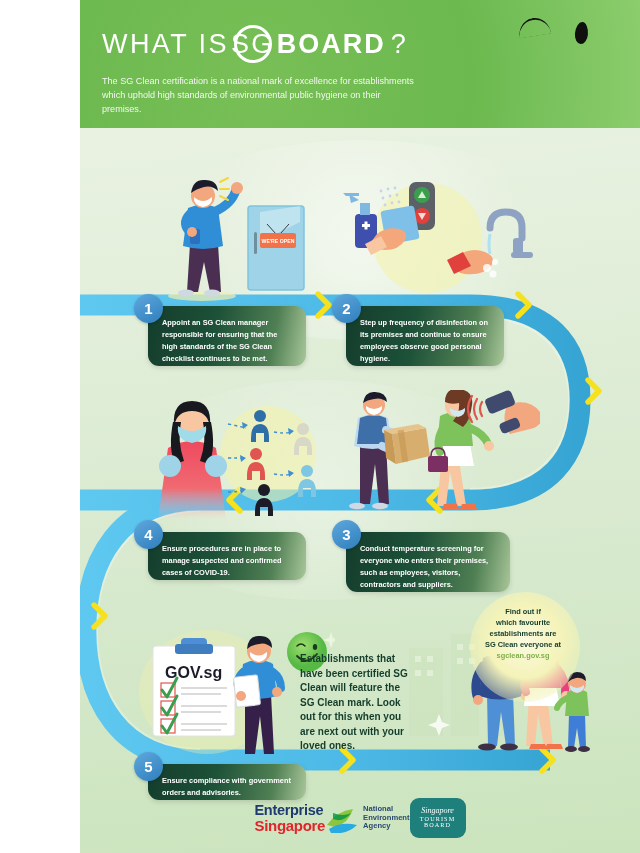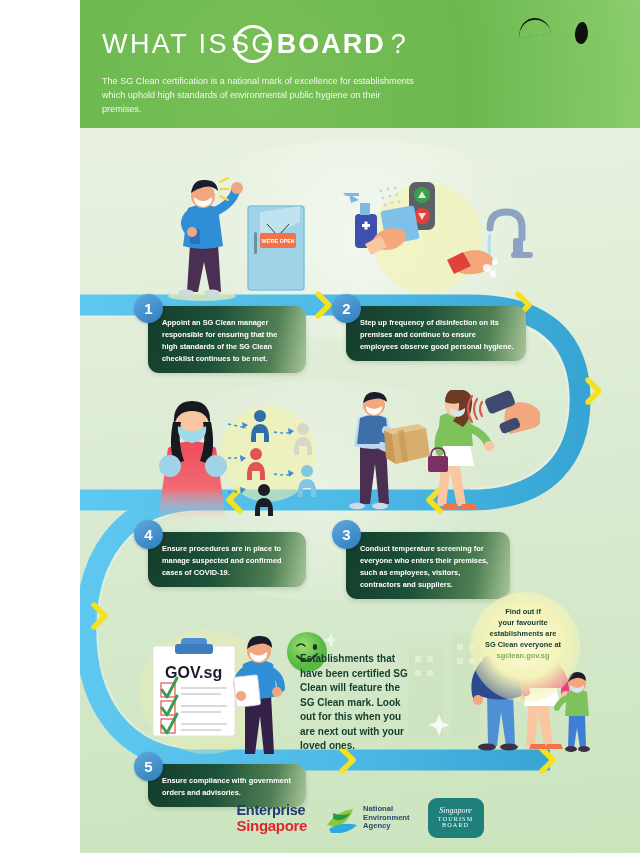--- a/index.html
+++ b/index.html
@@ -39,41 +39,41 @@
   .intro { position:absolute; left:22px; top:150px; font-size:8.4px; font-weight:700;
       color:#1d4636; letter-spacing:.1px; }
 
   
   .path { position:absolute; left:0; top:0; width:560px; height:853px; }
 
   
   .glow { position:absolute; border-radius:50%; }
 
   
-  .card { position:absolute; border-radius:11px; padding:11px 12px 8px 14px;
+  .card { position:absolute; border-radius:11px; padding:11px 12px 1px 14px;
       background:linear-gradient(100deg,#143d2c 0%,#1d5138 42%,#4f7f53 78%,#a9c79a 100%);
       color:#ffffff; font-size:7.4px; font-weight:700; line-height:1.62;
       box-shadow:0 2px 5px rgba(0,0,0,.13); }
   .badge { position:absolute; width:29px; height:29px; border-radius:50%;
       background:linear-gradient(150deg,#5fa8dd,#2f7ebc); color:#fff;
       display:flex; align-items:center; justify-content:center;
       font-size:15px; font-weight:700; box-shadow:0 1px 3px rgba(0,0,0,.2); z-index:6; }
 
   
   .callout-text { position:absolute; font-size:10px; font-weight:700;
       line-height:1.45; color:#143d2c; }
   .yellow-circle { position:absolute; width:110px; height:110px; border-radius:50%;
       background:radial-gradient(circle at 50% 45%,#fbfadf 0%,#f4f3b9 45%,rgba(240,242,180,.35) 78%,rgba(240,242,180,0) 100%); }
   .find-out { position:absolute; width:108px; text-align:center;
       font-size:7.4px; font-weight:700; line-height:1.5; color:#143d2c; }
   .find-out .url { color:#7fb04a; }
 
   
   .footer { position:absolute; left:0; bottom:10px; width:560px; height:50px;
-      display:flex; align-items:center; justify-content:center; gap:18px; }
+      display:flex; align-items:center; justify-content:center; }
   .logo-ent { line-height:1.02; text-align:left; }
   .logo-ent .l1 { font-size:14.5px; font-weight:700; color:#1f3b6e; letter-spacing:-.3px; }
   .logo-ent .l2 { font-size:15px; font-weight:700; color:#e0252b; letter-spacing:-.3px; }
   .logo-nea { display:flex; align-items:center; gap:4px; }
   .logo-nea .txt { font-size:7.6px; font-weight:700; color:#2b4a6f; line-height:1.15; }
   .logo-stb { width:56px; height:40px; border-radius:9px; background:#1f7f7a;
       color:#fff; display:flex; flex-direction:column; align-items:center;
       justify-content:center; line-height:1.12; }
   .logo-stb .s1 { font-size:8px; font-style:italic; font-family:"Liberation Serif",serif; }
   .logo-stb .s2 { font-size:6.2px; letter-spacing:1.1px; font-family:"Liberation Serif",serif; }
@@ -450,21 +450,21 @@
       <ellipse cx="189" cy="119" rx="6" ry="3" fill="#3d3045"></ellipse>
     </svg>
   </div>
 
   <div class="badge" style="left:54px;top:294px;">1</div>
   <div class="card" style="left:68px;top:306px;width:158px;">
     <span>Appoint an SG Clean manager responsible for ensuring that the high standards of the SG Clean checklist continues to be met.</span>
   </div>
 
   <div class="badge" style="left:252px;top:294px;">2</div>
-  <div class="card" style="left:266px;top:306px;width:180px;">
+  <div class="card" style="left:266px;top:306px;width:158px;">
     <span>Step up frequency of disinfection on its premises and continue to ensure employees observe good personal hygiene.</span>
   </div>
 
   <div class="badge" style="left:54px;top:520px;">4</div>
   <div class="card" style="left:68px;top:532px;width:158px;">
     <span>Ensure procedures are in place to manage suspected and confirmed cases of COVID-19.</span>
   </div>
 
   <div class="badge" style="left:252px;top:520px;">3</div>
   <div class="card" style="left:266px;top:532px;width:164px;">
@@ -474,21 +474,21 @@
   <div class="badge" style="left:54px;top:752px;">5</div>
   <div class="card" style="left:68px;top:764px;width:158px;">
     <span>Ensure compliance with government orders and advisories.</span>
   </div>
 
   <div class="callout-text" style="left:220px;top:652px;width:110px;">Establishments that have been certified SG Clean will feature the SG Clean mark. Look out for this when you are next out with your loved ones.</div>
 
   <div class="yellow-circle" style="left:390px;top:592px;"></div>
   <div class="find-out" style="left:389px;top:606px;">
     <div>Find out if</div>
-    <div>your favourite</div>
+    <div>which favourite</div>
     <div>establishments are</div>
     <div>SG Clean everyone at</div>
     <div class="url">sgclean.gov.sg</div>
   </div>
 
   <div class="footer">
     <div class="logo-ent">
       <div class="l1">Enterprise</div>
       <div class="l2">Singapore</div>
     </div>

